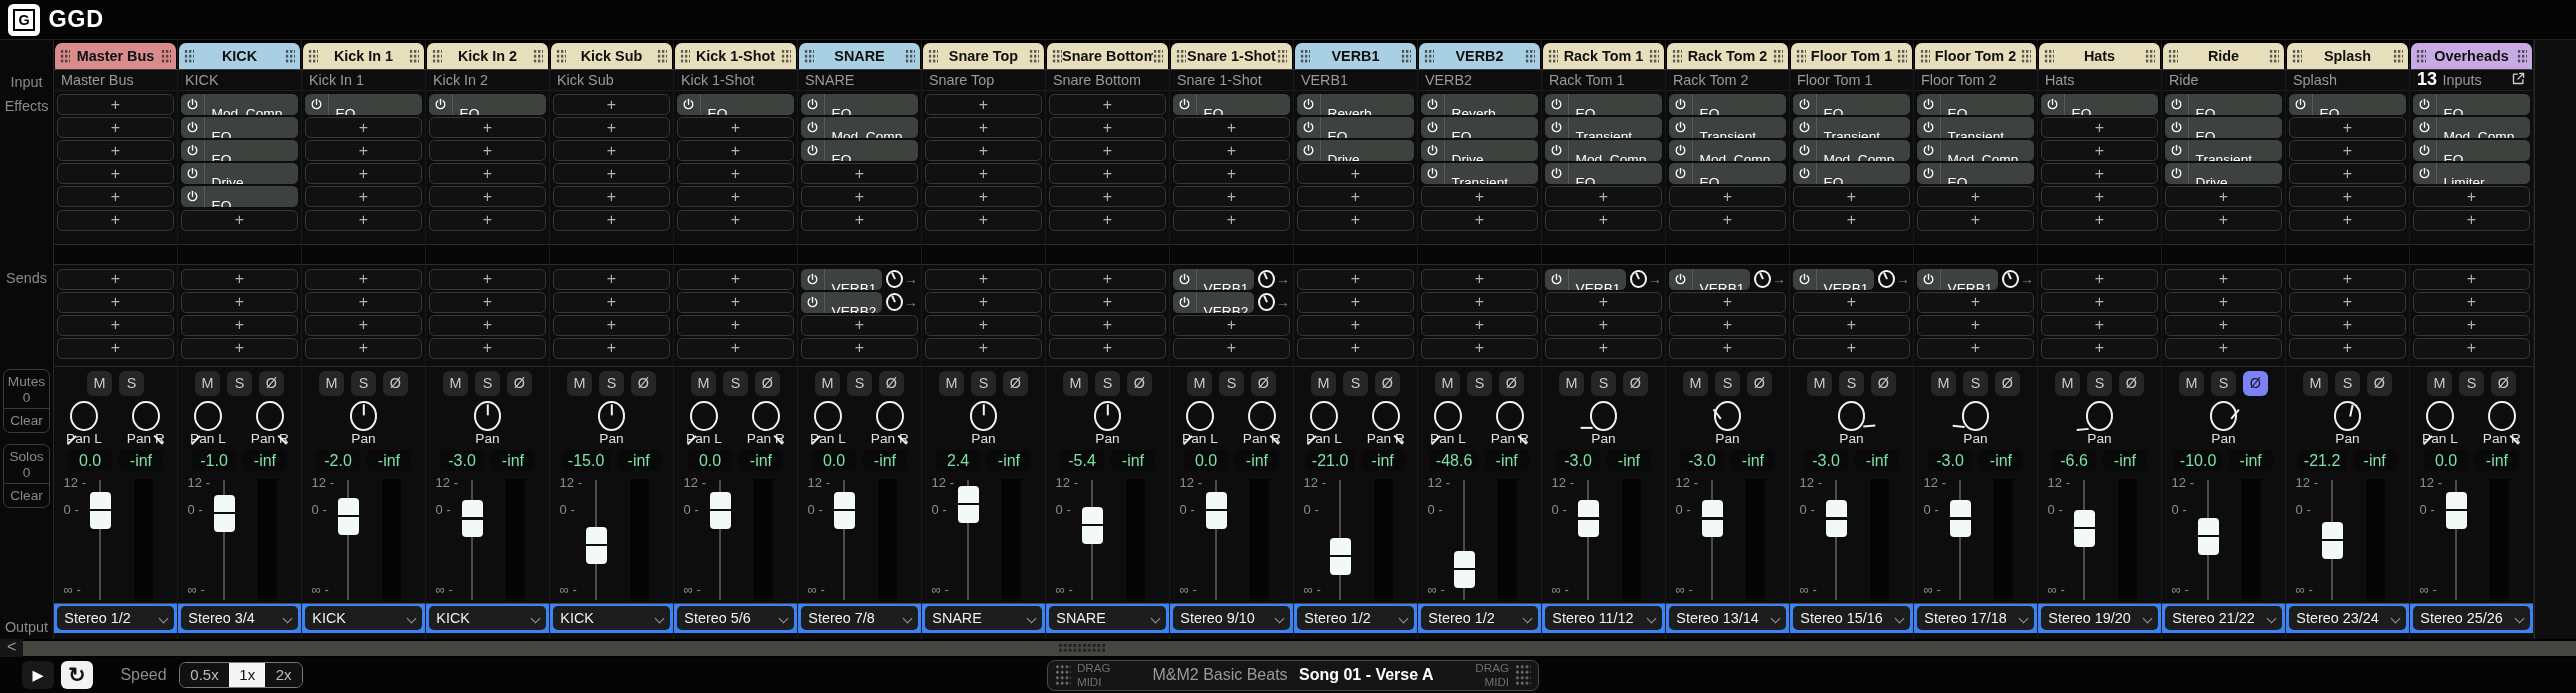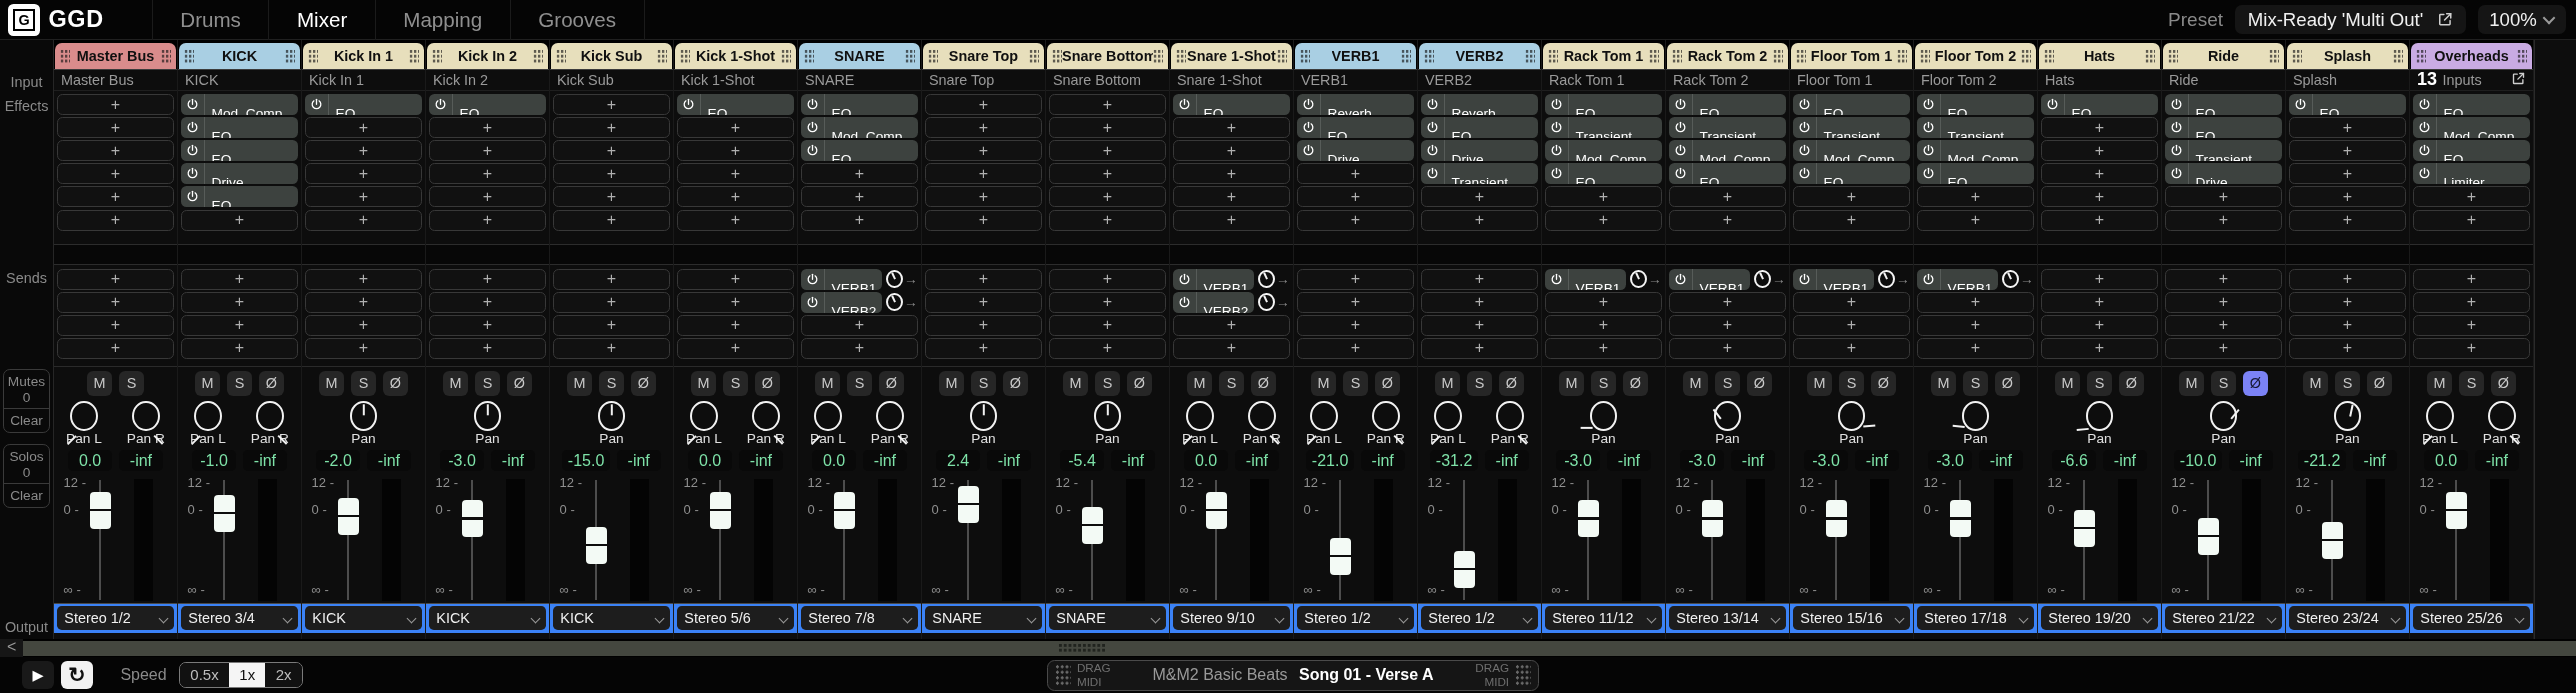--- a/index.html
+++ b/index.html
@@ -109,41 +109,20 @@
 </head>
 <body>
 
 <div class="topbar">
   <div class="logo-wrap">
     <div class="logo-box">
       <div class="logo-inner">G</div>
     </div>
     <div class="logo-text">GGD</div>
   </div>
-  <div class="top-tabs">
-    <div class="top-tab">Drums</div>
-    <div class="top-tab active">Mixer</div>
-    <div class="top-tab">Mapping</div>
-    <div class="top-tab">Grooves</div>
-  </div>
-  <div class="preset-area">
-    <span class="preset-label">Preset</span>
-    <div class="preset-box">
-      <span>Mix-Ready 'Multi Out'</span>
-      <svg class="icon-svg" viewBox="0 0 24 24" fill="none" stroke="currentColor" stroke-width="2.2" stroke-linecap="round" stroke-linejoin="round">
-          <path d="M14 4h6v6"></path>
-          <path d="M20 4l-9 9"></path>
-          <path d="M19 14v5a1 1 0 0 1-1 1H5a1 1 0 0 1-1-1V6a1 1 0 0 1 1-1h5"></path>
-        </svg>
-    </div>
-    <div class="zoom-box">
-      <span>100%</span>
-      <span class="chev"></span>
-    </div>
-  </div>
 </div>
 
 <div class="mixer">
   <div class="sidebar">
     <div class="sb-label" style="top:34px">Input</div>
     <div class="sb-label" style="top:58px">Effects</div>
     <div class="sb-label" style="top:230px">Sends</div>
     <div class="sb-box" style="top:329px">
       <div class="sb-box-top">
         <div>Mutes</div>
@@ -1313,21 +1292,21 @@
             <div class="pan-label">Pan L</div>
           </div>
           <div class="pan">
             <span class="knob">
               <span class="needle" style="transform: translateX(-50%) rotate(135deg) translateY(-100%); transform-origin: 50% 100%; top: 50%;"></span>
             </span>
             <div class="pan-label">Pan R</div>
           </div>
         </div>
         <div class="ch-vals">
-          <div class="val">-31.2</div>
+          <div class="val">-48.6</div>
           <div class="val">-inf</div>
         </div>
         <div class="ch-fader">
           <span class="f-scale" style="top: 0px;">12 -</span>
           <span class="f-scale" style="top: 27.5px;">0 -</span>
           <span class="f-scale" style="top: 107px;">∞ -</span>
           <div class="f-track"></div>
           <div class="f-handle" style="top: 76px;"></div>
           <div class="f-meter"></div>
         </div>

